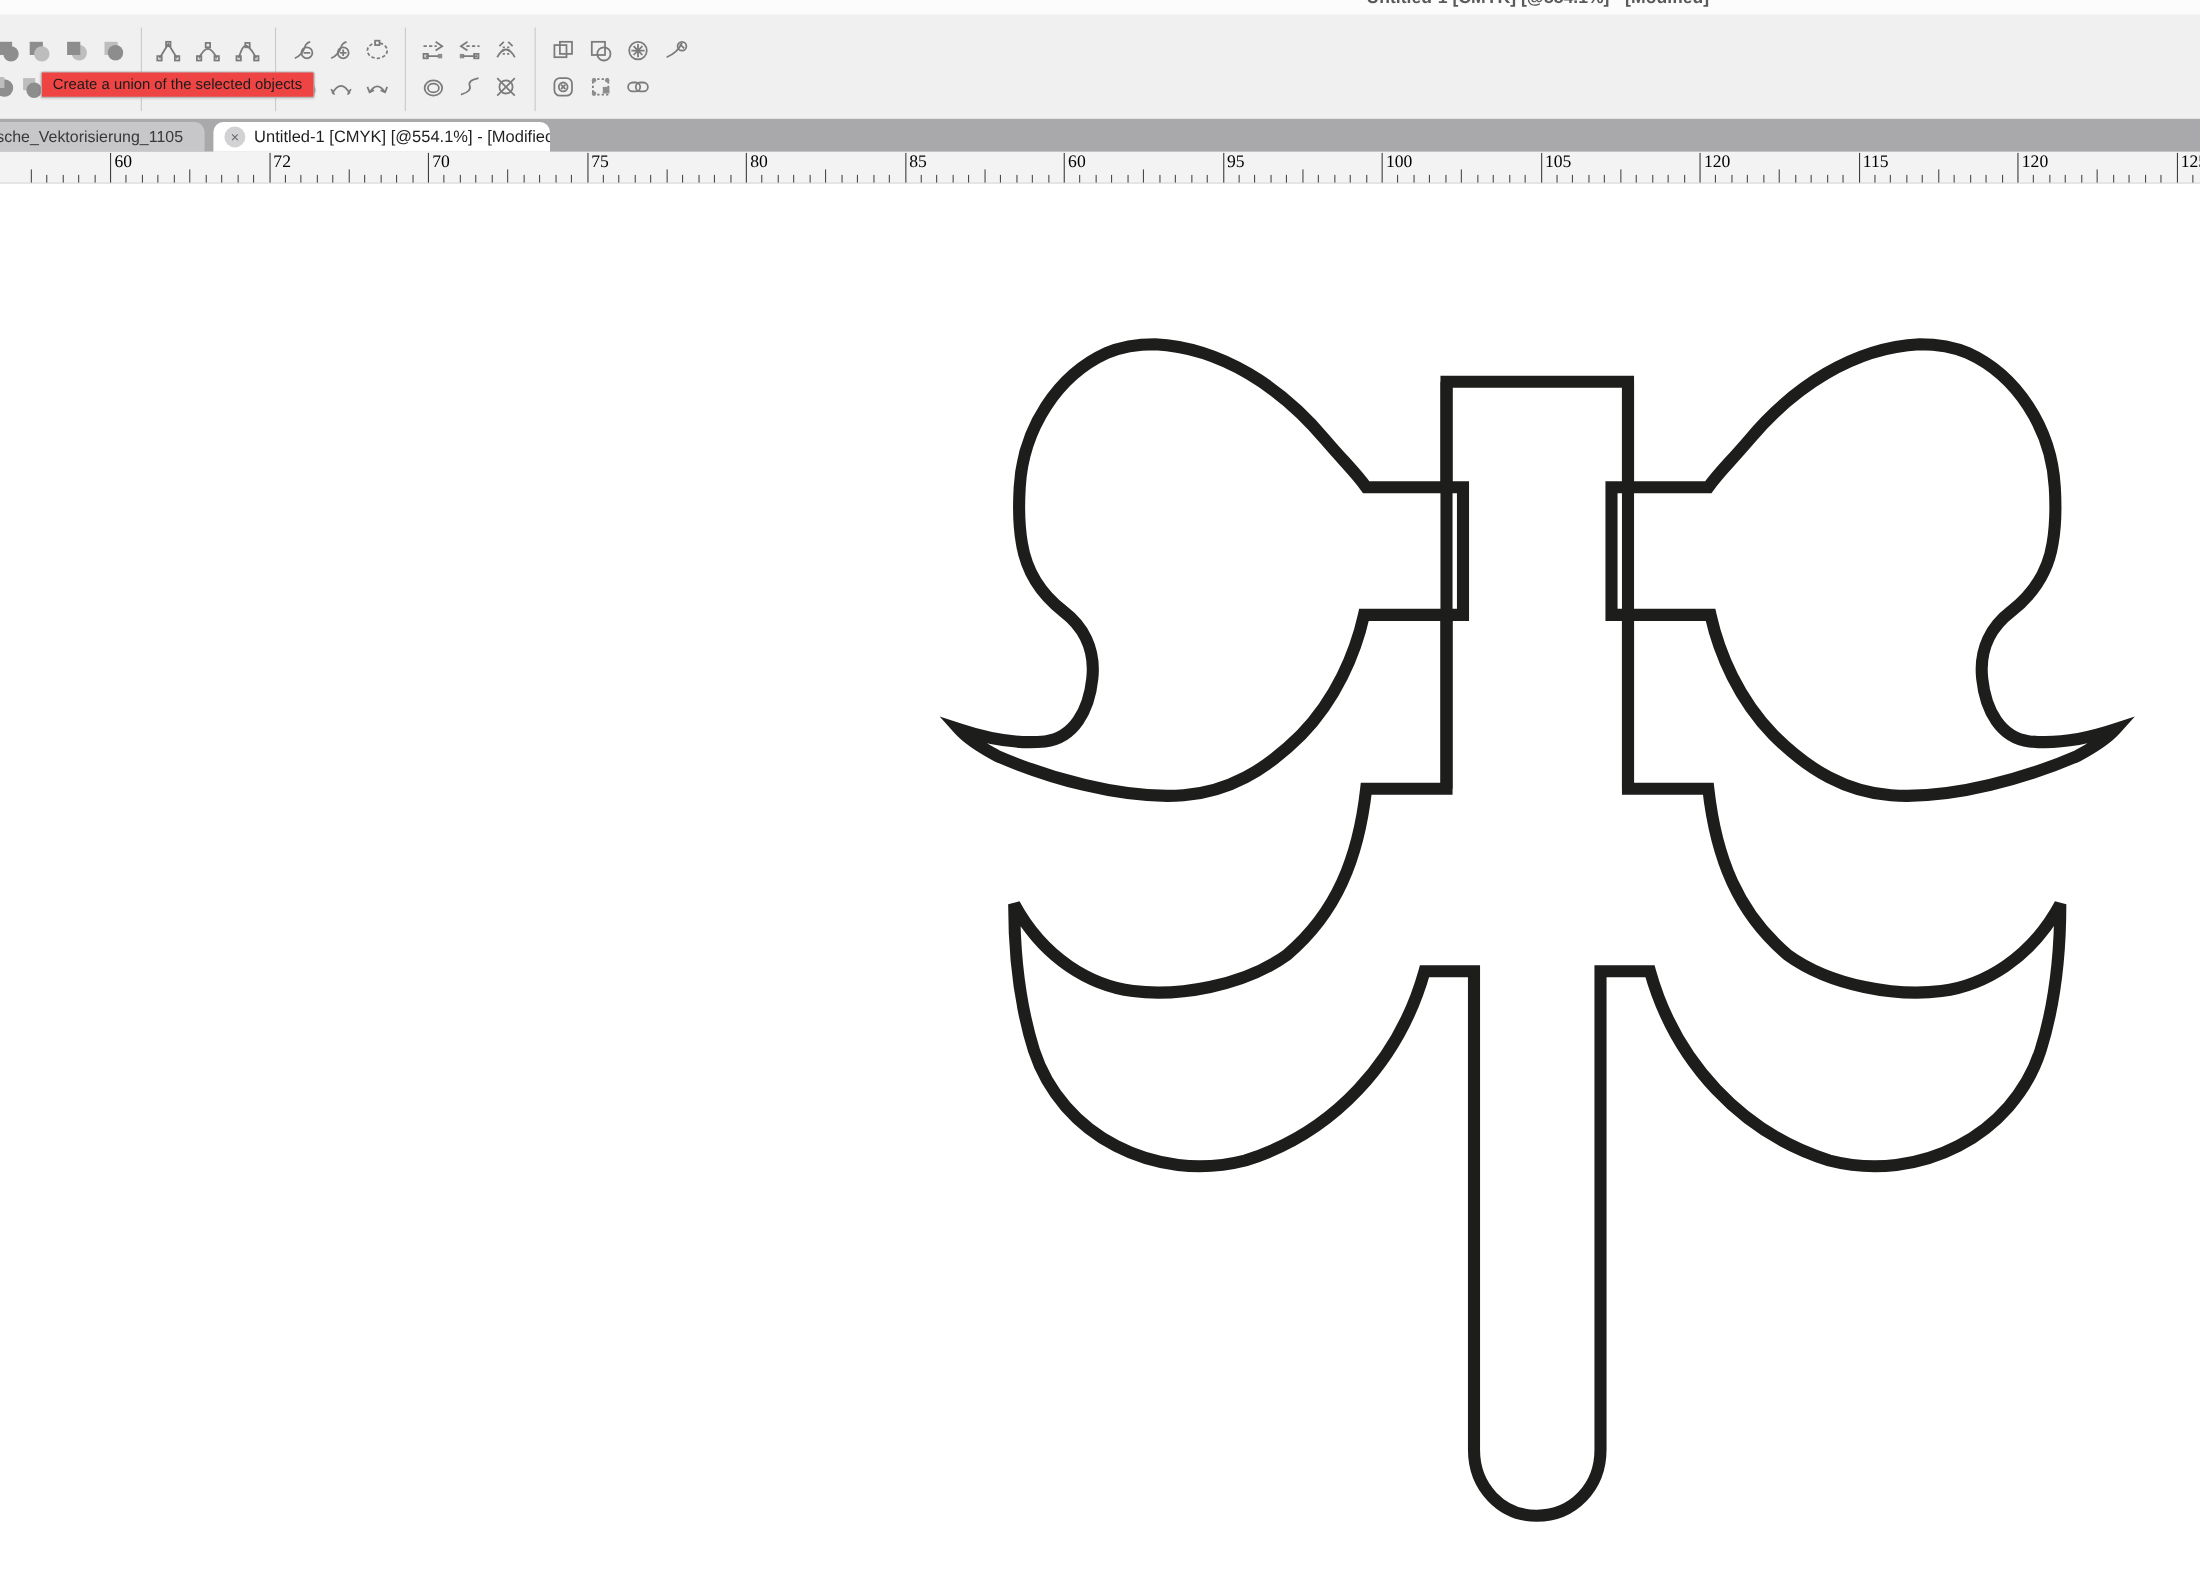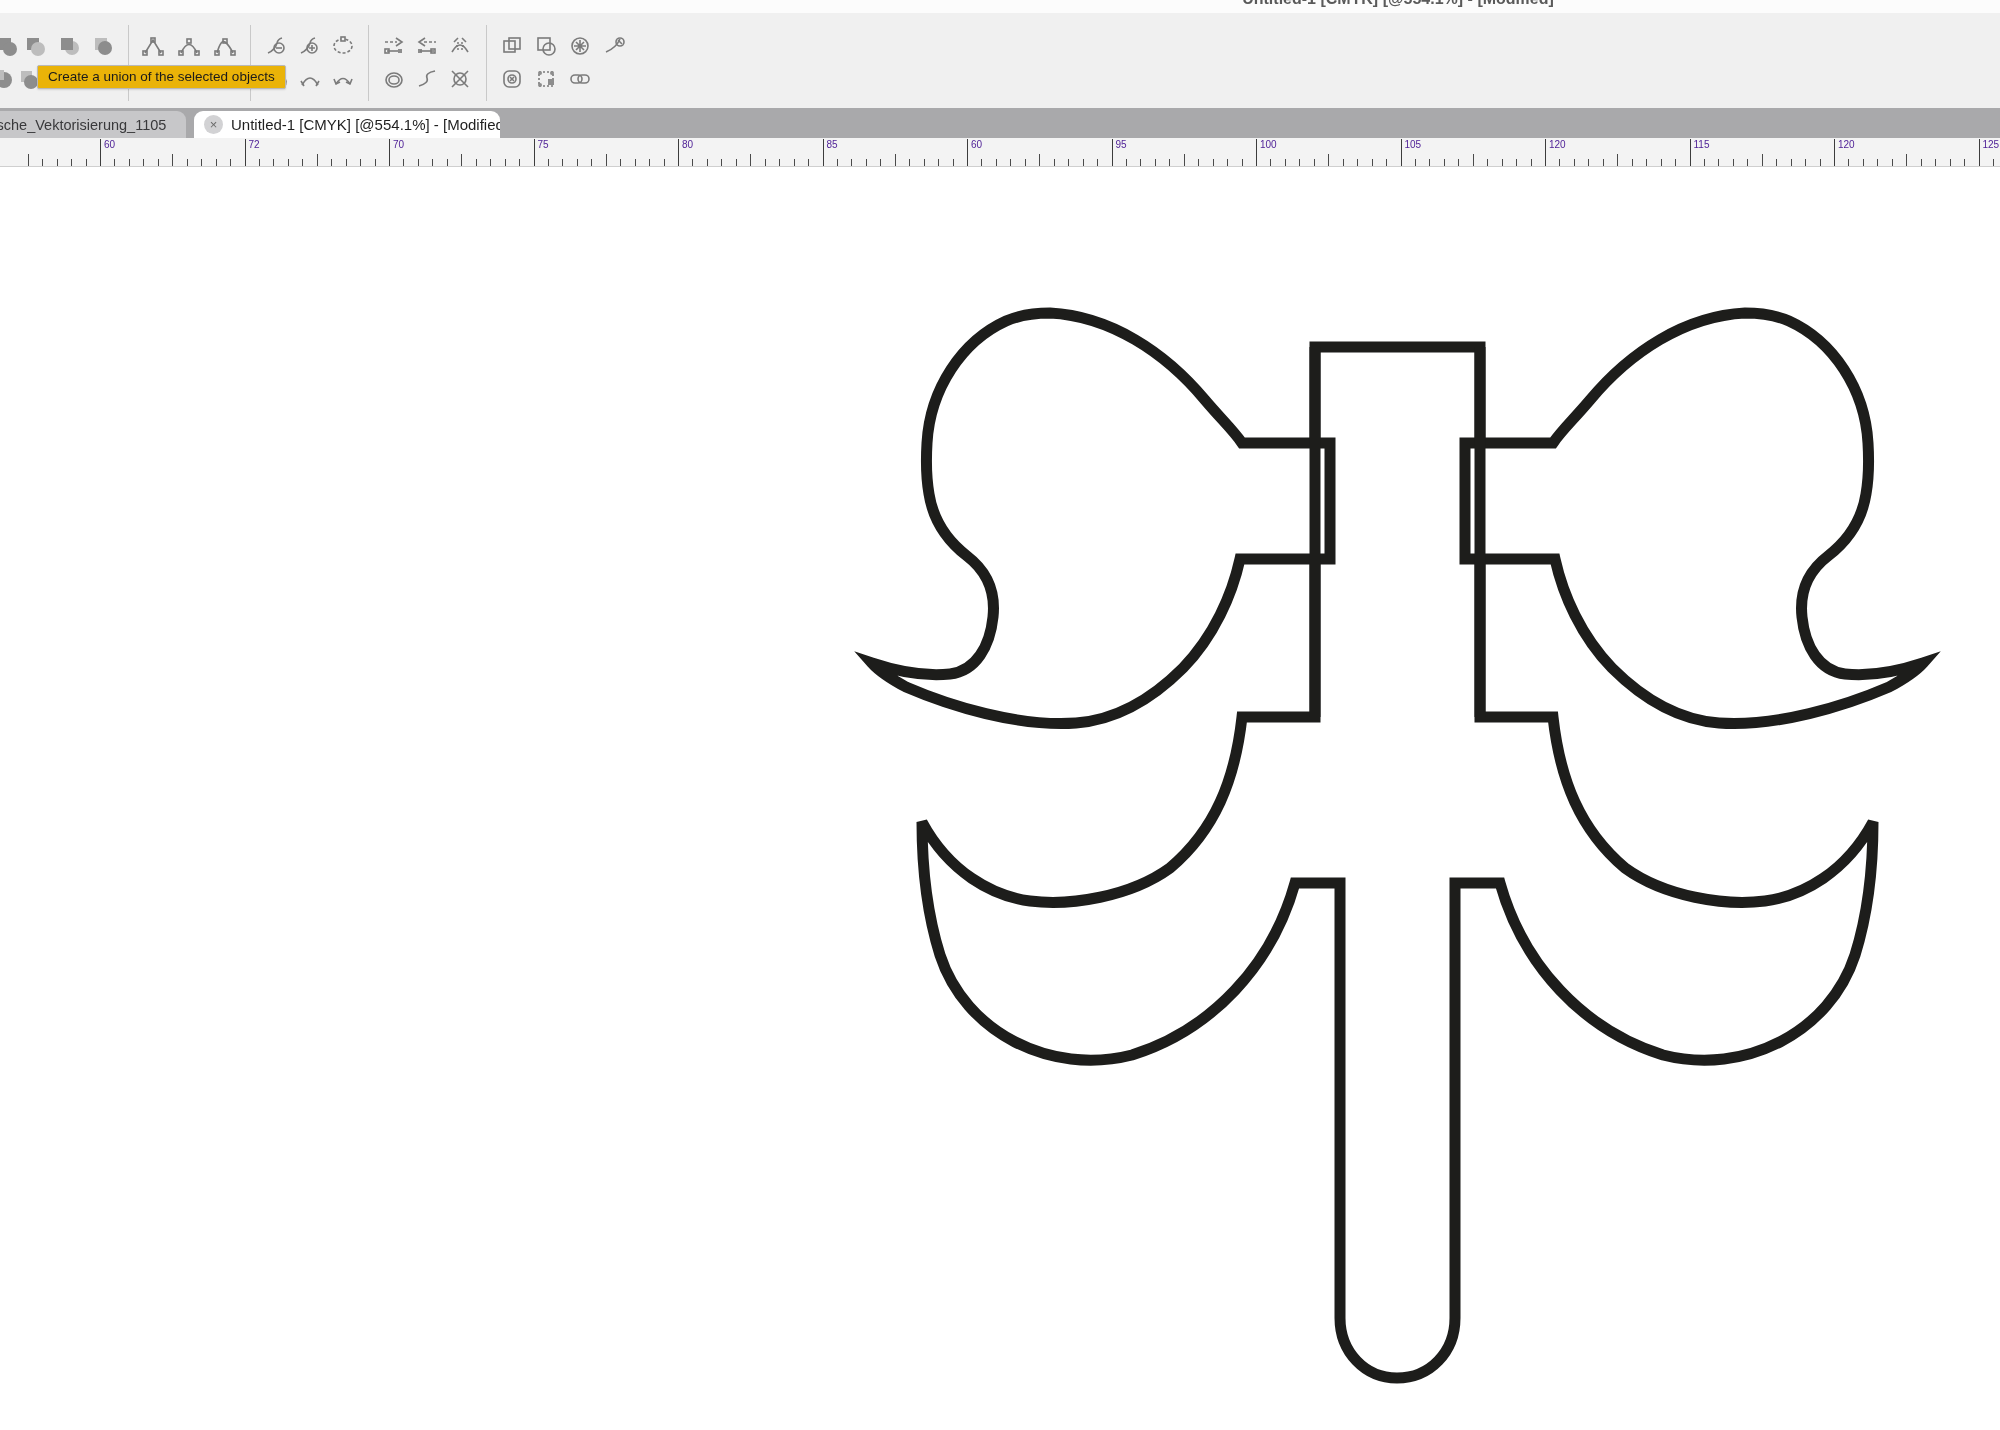--- a/index.html
+++ b/index.html
@@ -6,40 +6,40 @@
   body{width:2000px;height:1430px;position:relative;overflow:hidden;
        font-family:"Liberation Sans",sans-serif;background:#ffffff;}
   
   .titlebar{position:absolute;left:0;top:0;width:2000px;height:13px;background:#fcfcfc;overflow:hidden;}
   .titlebar .title{position:absolute;left:1398px;top:-10px;transform:translateX(-50%);
        font-size:16px;font-weight:bold;color:#5a5a5a;white-space:nowrap;}
   
   .toolbar{position:absolute;left:0;top:13px;width:2000px;height:95px;background:#f0f0f0;}
   .tb-icon{position:absolute;width:26px;height:26px;display:flex;align-items:center;justify-content:center;}
   .tb-sep{position:absolute;top:12px;width:1px;height:76px;background:#c9c9c9;}
-  .tooltip{position:absolute;left:37px;top:52px;height:22px;line-height:22px;background:#eab308;
+  .tooltip{position:absolute;left:37px;top:52px;height:22px;line-height:22px;background:#ef4444;
        border:1px solid #b9b9b9;border-radius:2px;padding:0 10px;font-size:13.5px;color:#1b1b1b;
        white-space:nowrap;z-index:30;box-shadow:0 1px 2px rgba(0,0,0,.12);}
   
   .tabbar{position:absolute;left:0;top:108px;width:2000px;height:30px;background:#a9a9ab;}
   .tab{position:absolute;bottom:0;height:27px;border-radius:9px 9px 0 0;display:flex;align-items:center;
        white-space:nowrap;overflow:hidden;}
   .tab.inactive{left:-40px;width:226px;background:#c7c7c9;color:#39393b;font-size:14.5px;
        justify-content:center;}
   .tab.active{left:194px;width:306px;background:#ffffff;color:#1f1f1f;font-size:15px;}
   .tab .close{width:19px;height:19px;border-radius:50%;background:#d2d2d4;color:#6a6a6a;
        font-size:13px;line-height:19px;text-align:center;margin:0 8px 0 10px;flex:0 0 auto;}
   
   .ruler{position:absolute;left:0;top:138px;width:2000px;height:28px;background:#f3f3f3;
        border-bottom:1px solid #cfcfcf;}
   .tick{position:absolute;bottom:0;width:1px;background:#4a4a4a;}
   .tick.tall{height:27px;width:1.4px;background:#3c3c3c;}
   .tick.med{height:12px;}
   .tick.small{height:7px;}
-  .tick-label{position:absolute;top:1px;font-size:10px;color:#4c1d95;}
+  .tick-label{position:absolute;top:1px;font-size:16px;color:#000000;font-family:Liberation Serif, serif;}
   
   .canvas{position:absolute;left:0;top:167px;width:2000px;height:1263px;background:#ffffff;}
   svg{display:block;}
 </style>
 </head>
 <body>
 
 <div class="titlebar">
   <div class="title">Untitled-1 [CMYK] [@554.1%] - [Modified]</div>
 </div>

